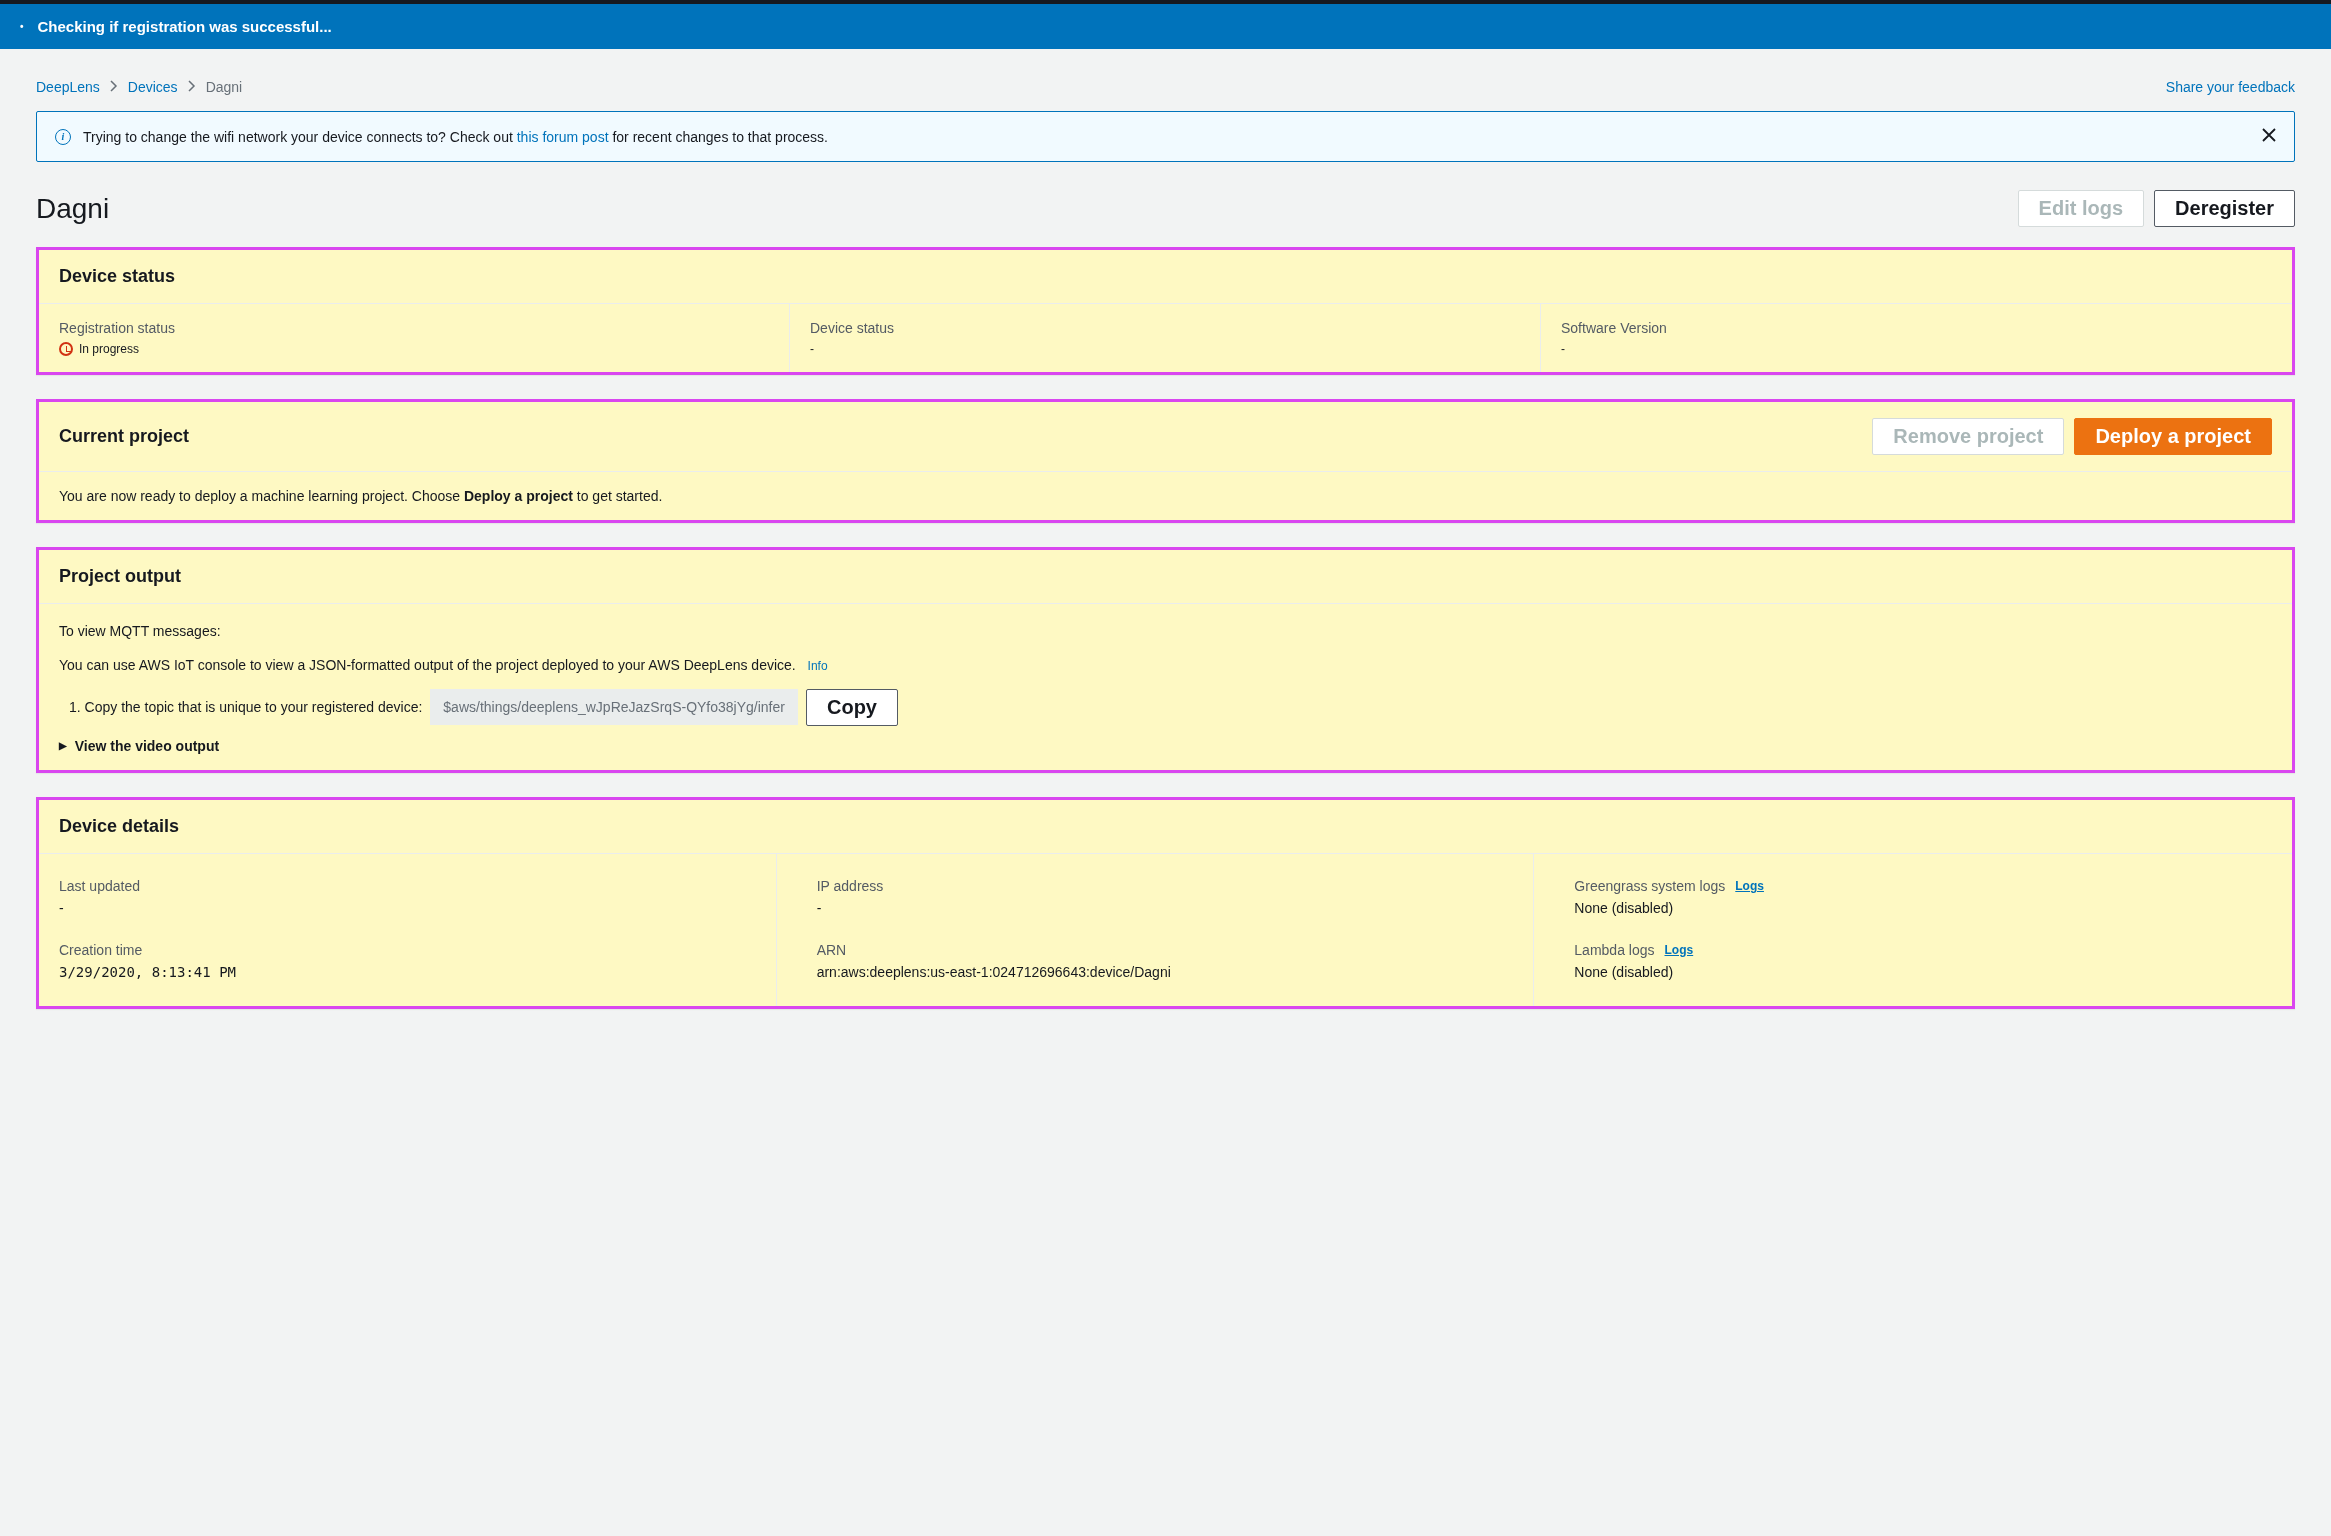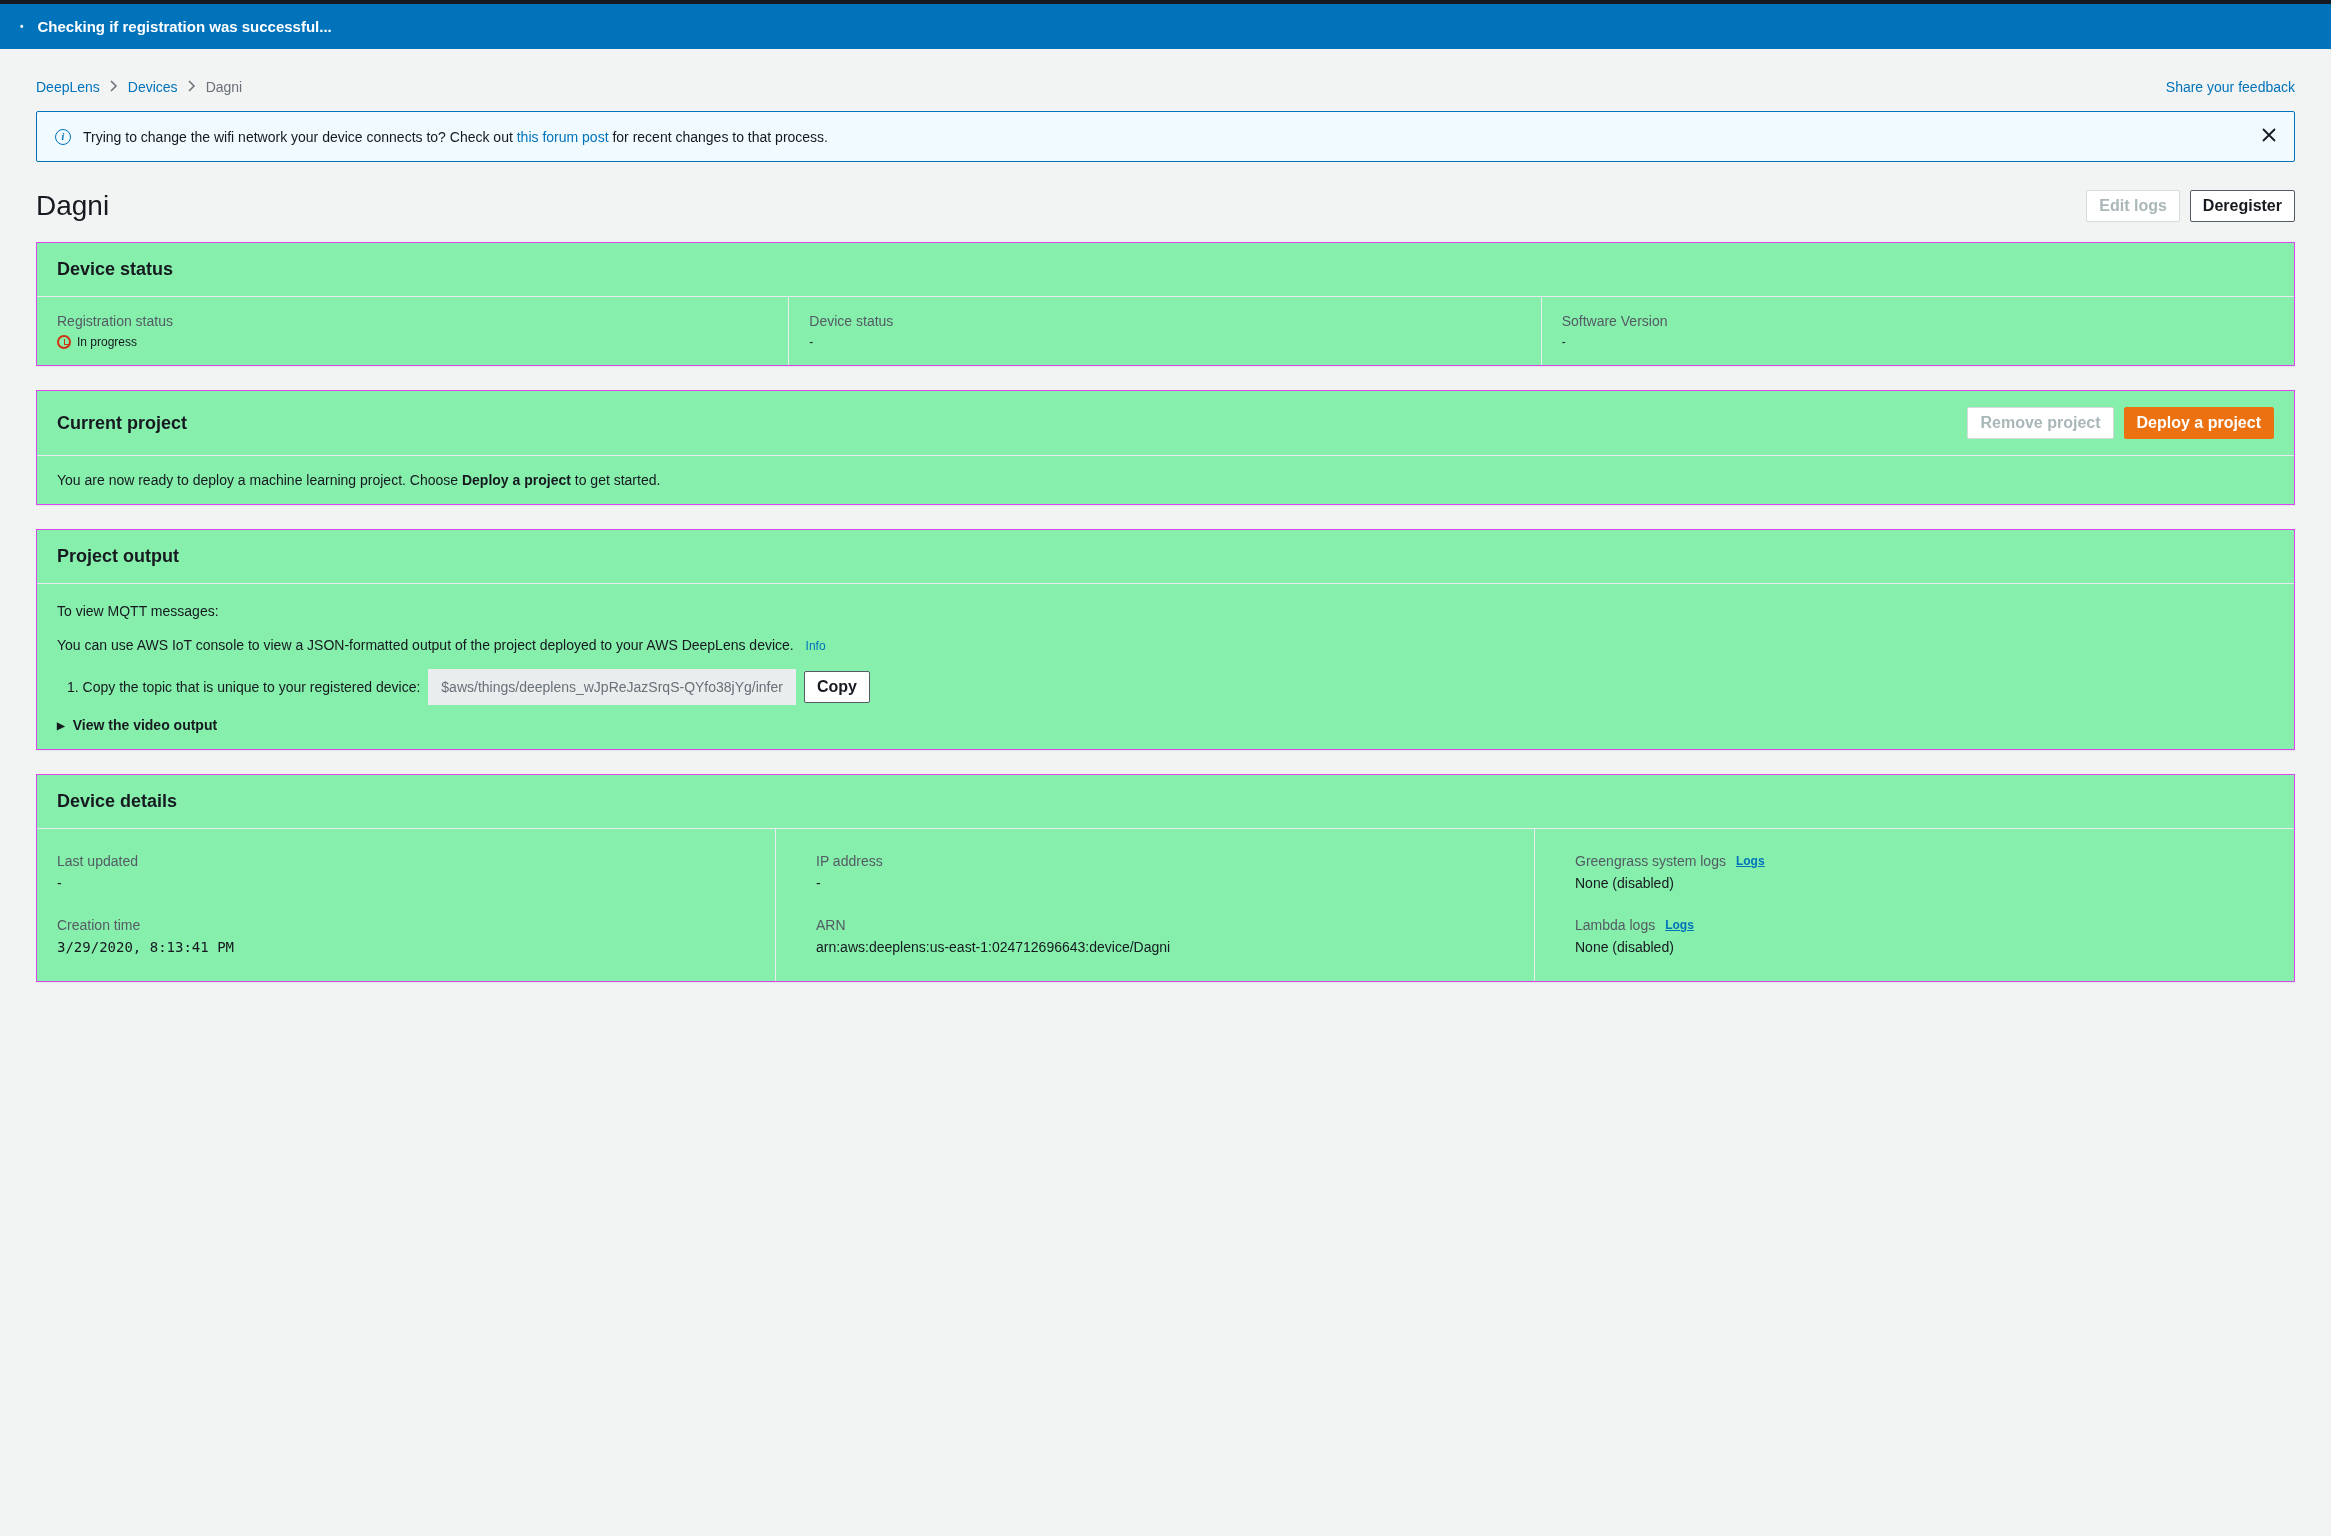--- a/index.html
+++ b/index.html
@@ -72,40 +72,40 @@
       display: flex;
       justify-content: space-between;
       align-items: center;
       margin-bottom: 20px;
     }
     .heading-row h1 { font-size: 28px; font-weight: 400; }
     .btn {
       border: 1px solid #545b64;
       background: #fff;
       color: #16191f;
-      padding: 6px 12px;
+      padding: 6px 20px;
       font-weight: 700;
-      font-size: 16px;
+      font-size: 20px;
       border-radius: 2px;
       cursor: pointer;
     }
     .btn:disabled {
       color: #aab7b8;
       border-color: #d5dbdb;
       cursor: not-allowed;
     }
     .btn.primary {
       background: #ec7211;
       border-color: #ec7211;
       color: #fff;
     }
     .btn-group { display: flex; gap: 10px; }
     .panel {
-      background: #86efac;
-      border: 1px solid #d946ef;
+      background: #fef9c3;
+      border: 3px solid #d946ef;
       box-shadow: 0 1px 1px rgba(0,0,0,0.05);
       margin-bottom: 24px;
     }
     .panel-header {
       padding: 16px 20px;
       border-bottom: 1px solid #eaeded;
       display: flex;
       justify-content: space-between;
       align-items: center;
     }

